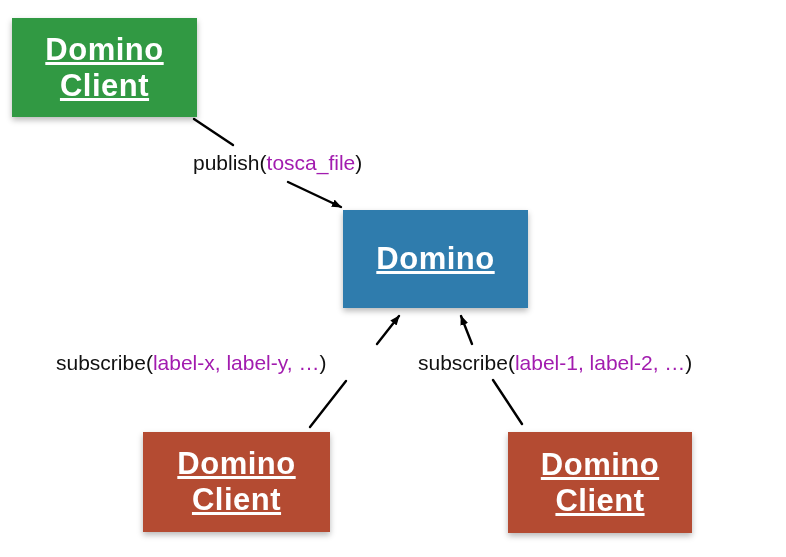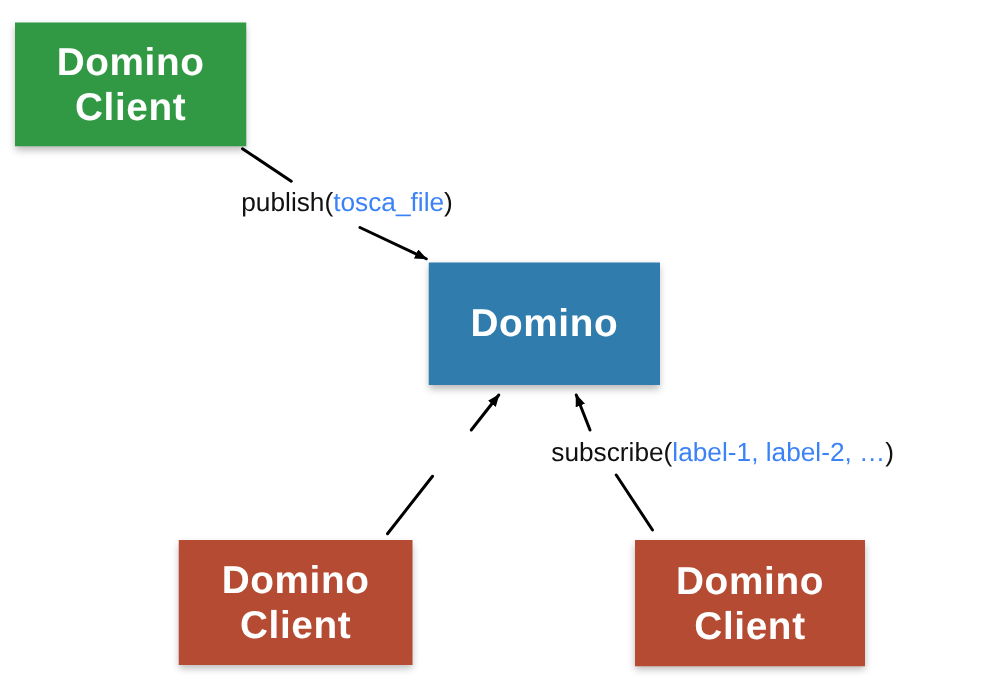--- a/index.html
+++ b/index.html
@@ -21,38 +21,39 @@
     flex-direction: column;
     align-items: center;
     justify-content: center;
     color: #ffffff;
     font-weight: bold;
     font-size: 31px;
     line-height: 1.15;
     text-align: center;
     box-shadow: 0 3px 6px rgba(0,0,0,0.28);
     letter-spacing: 0.5px;
+    text-decoration: underline;
   }
   .node span { display: block; }
   #node-publisher   { left: 12px;  top: 18px;  width: 185px; height: 99px;  }
   #node-server      { left: 343px; top: 210px; width: 185px; height: 98px;  }
   #node-sub-left    { left: 143px; top: 432px; width: 187px; height: 100px; }
   #node-sub-right   { left: 508px; top: 432px; width: 184px; height: 101px; }
 
   .edge-label {
     position: absolute;
     font-size: 21px;
     color: #111111;
     white-space: nowrap;
   }
   .edge-label .fn, .edge-label .close { font-weight: normal; }
-  .edge-label .args { font-weight: normal; color: #3b82f6; }
+  .edge-label .args { font-weight: normal; color: #a21caf; }
   #label-publish        { left: 193px; top: 151px; }
   #label-subscribe-left { left: 56px;  top: 351px; }
-  #label-subscribe-right{ left: 441px; top: 351px; }
+  #label-subscribe-right{ left: 418px; top: 351px; }
 
   svg.arrow-layer {
     position: absolute;
     left: 0; top: 0;
     width: 786px; height: 557px;
     pointer-events: none;
   }
   svg.arrow-layer line {
     stroke: #000000;
     stroke-width: 2.4;
@@ -100,18 +101,21 @@
 
   <div class="node" id="node-sub-right" style="background-color: rgb(180, 75, 50);">
     <span>Domino</span>
     <span>Client</span>
   </div>
 
   <div class="edge-label" id="label-publish">
     <span class="fn">publish(</span><span class="args">tosca_file</span><span class="close">)</span>
   </div>
 
+  <div class="edge-label" id="label-subscribe-left">
+    <span class="fn">subscribe(</span><span class="args">label-x, label-y, …</span><span class="close">)</span>
+  </div>
 
   <div class="edge-label" id="label-subscribe-right">
     <span class="fn">subscribe(</span><span class="args">label-1, label-2, …</span><span class="close">)</span>
   </div>
 
 </div>
 
 </body></html>

